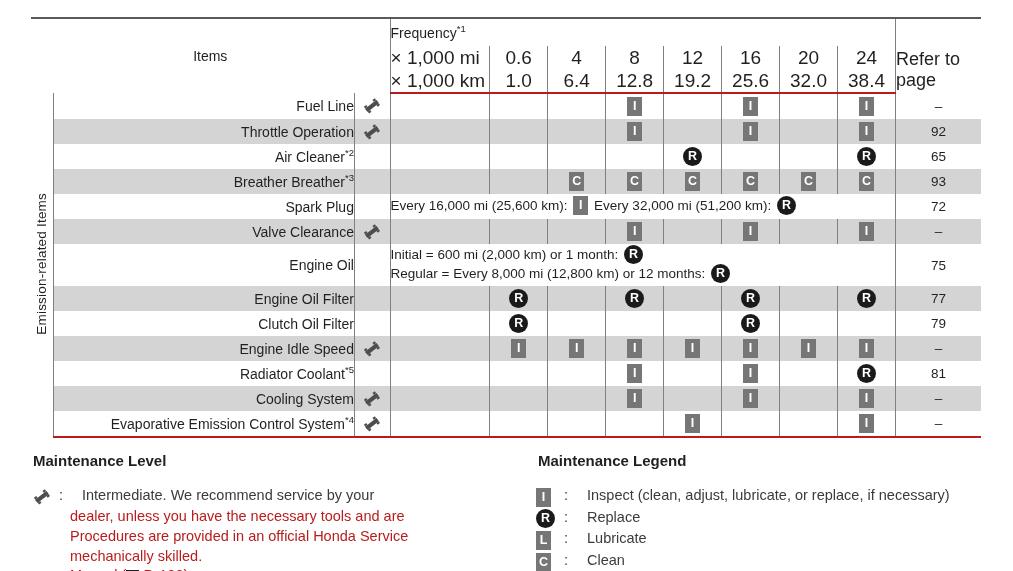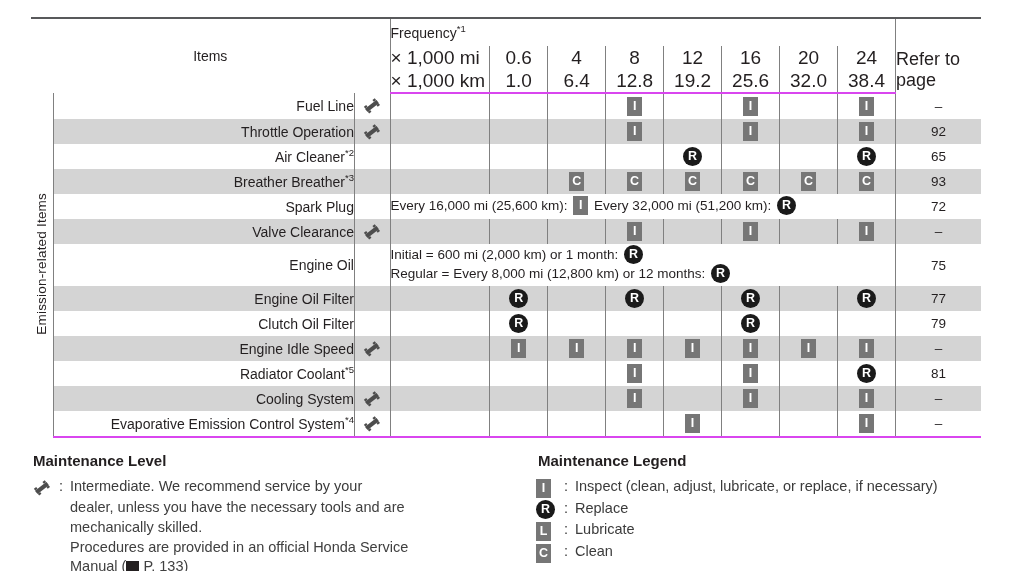--- a/index.html
+++ b/index.html
@@ -17,21 +17,21 @@
   table.sched{border-collapse:collapse;table-layout:fixed;width:950px;
               font-size:13.5px;color:#231f20;}
   table.sched td,table.sched th{
     border-left:1px solid #808080;
     border-right:1px solid #808080;
     padding:0;font-weight:normal;
     vertical-align:middle;
   }
   
   .rule-top td{border-top:2px solid #58595b;}
-  .thickbot td{border-bottom:2px solid #d946ef;}
+  .thickbot td{border-bottom:2px solid #b91c1c;}
 
   
   col.c-vert{width:22px;}
   col.c-item{width:296px;}
   col.c-wr{width:35px;}
   col.c-unit{width:98px;}
   col.c-f{width:57px;}
   col.c-ref{width:84px;}
   .nolft{border-left:none !important;}
   .norgt{border-right:none !important;}
@@ -78,27 +78,27 @@
   .mk-inline{margin:0 2px;position:relative;top:-1px;}
 
   
   .wrench{display:inline-block;width:22px;height:20px;vertical-align:middle;}
 
   
   .legend{position:absolute;left:31px;top:452px;width:960px;
           display:flex;gap:0;}
   .lg-col{width:505px;}
   .lg-col.right{width:455px;}
-  .lg-title{font-size:15px;font-weight:bold;color:#231f20;margin:0 0 8px 2px;}
+  .lg-title{font-size:15px;font-weight:bold;color:#231f20;margin:0 0 17px 2px;}
   .lg-row{display:flex;align-items:flex-start;font-size:14.5px;color:#3b3b3b;
           line-height:1.36;}
   .lg-ico{width:28px;flex:0 0 28px;text-align:left;padding-top:1px;}
   .lg-colon{width:11px;flex:0 0 11px;}
-  .lg-txt{flex:1;}
-  .lg-cont{padding-left:39px;font-size:14.5px;color:#404040;line-height:1.36;}
+  .lg-txt{flex:1;margin-left:12px;}
+  .lg-cont{padding-left:39px;font-size:14.5px;color:#b91c1c;line-height:1.36;}
   .lg-rowline{margin-top:1px;}
   .bookico{display:inline-block;width:13px;height:11px;background:#231f20;
            vertical-align:middle;position:relative;top:-1px;}
   .clip{position:absolute;left:31px;top:452px;width:960px;height:119px;
         overflow:hidden;}
 </style>
 </head>
 <body>
 
 <div class="page">
@@ -376,22 +376,22 @@
                 <path d="M4.4 13.2 L7.6 13.2 L7.6 15.6 L4.4 15.6 Z" fill="#4d4d4d"></path>
                 <path d="M16.4 6.2 L19.6 6.2 L19.6 8.6 L16.4 8.6 Z" fill="#4d4d4d"></path>
                 <path d="M16.4 13.2 L19.6 13.2 L19.6 15.6 L16.4 15.6 Z" fill="#4d4d4d"></path>
               </g>
             </svg>
           </span>
           <span class="lg-colon">:</span>
           <span class="lg-txt">Intermediate. We recommend service by your</span>
         </div>
         <div class="lg-cont">dealer, unless you have the necessary tools and are</div>
+        <div class="lg-cont">Procedures are provided in an official Honda Service</div>
         <div class="lg-cont">mechanically skilled.</div>
-        <div class="lg-cont">Procedures are provided in an official Honda Service</div>
         <div class="lg-cont">
           <span>Manual (</span><span class="bookico"></span><span> P. 133)</span>
         </div>
       </div>
 
       <div class="lg-col right">
         <div class="lg-title">Maintenance Legend</div>
         <div id="legend-entries">
             <div class="lg-row lg-rowline">
               <span class="lg-ico"><span class="badge">I</span></span>

